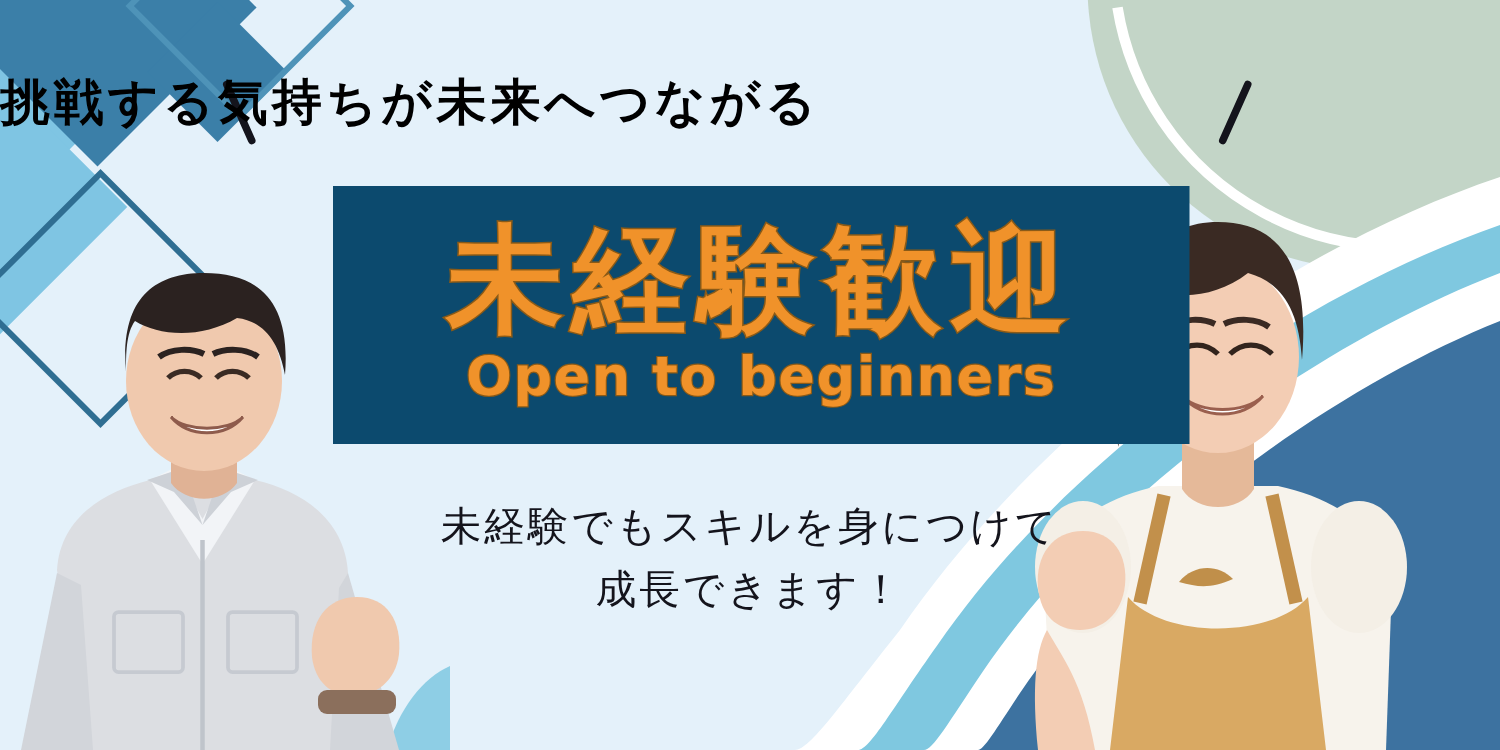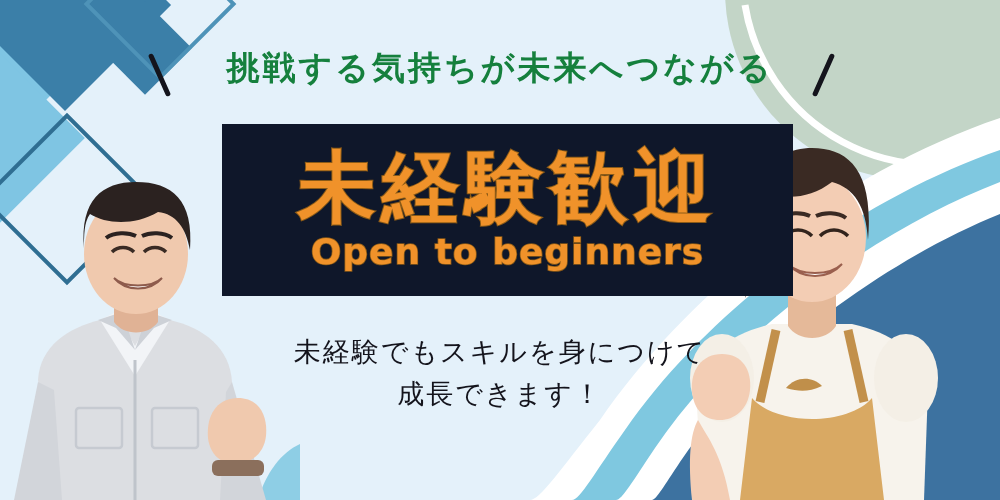--- a/index.html
+++ b/index.html
@@ -15,21 +15,21 @@
     background:#E4F1FA;
   }
   .layer { position:absolute; inset:0; }
   svg.layer { width:1000px; height:500px; display:block; }
 
   
   #headline-panel {
     position:absolute;
     left:222px; top:124px;
     width:571px; height:172px;
-    background:#0f172a;
+    background:#0c4a6e;
     z-index:24;
     display:flex;
     flex-direction:column;
     align-items:center;
     justify-content:center;
   }
   #headline-jp {
     font-family:"DejaVu Sans", sans-serif;
     font-weight:bold;
     font-size:78px;
@@ -51,27 +51,26 @@
     paint-order: stroke fill;
     white-space:nowrap;
     margin-top:6px;
   }
 
   
   #tagline {
     position:absolute;
     left:0; top:46px;
     width:1000px;
-    text-align:center;
     z-index:26;
     font-family:"DejaVu Sans", sans-serif;
     font-size:33px;
     font-weight:600;
     letter-spacing:3px;
-    color:#15803d;
+    color:#000000;
     white-space:nowrap;
   }
   .slash {
     position:absolute; top:52px;
     width:5px; height:46px;
     background:#14141C;
     border-radius:3px;
     z-index:26;
   }
   #slash-left  { left:157px; transform:rotate(-24deg); }

